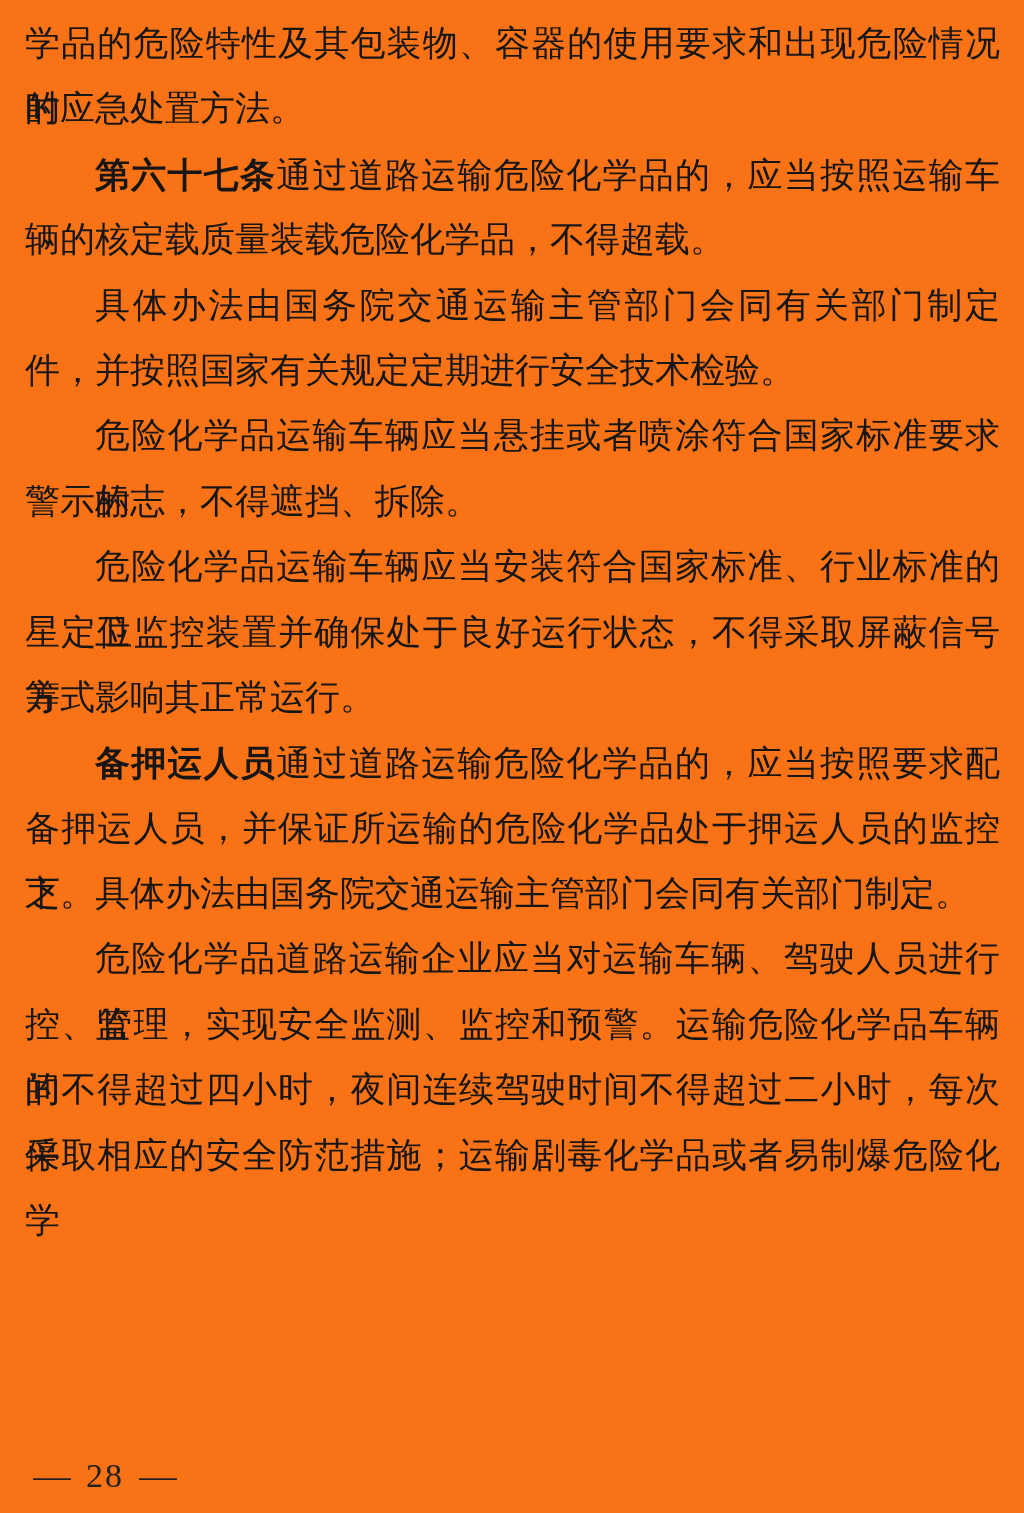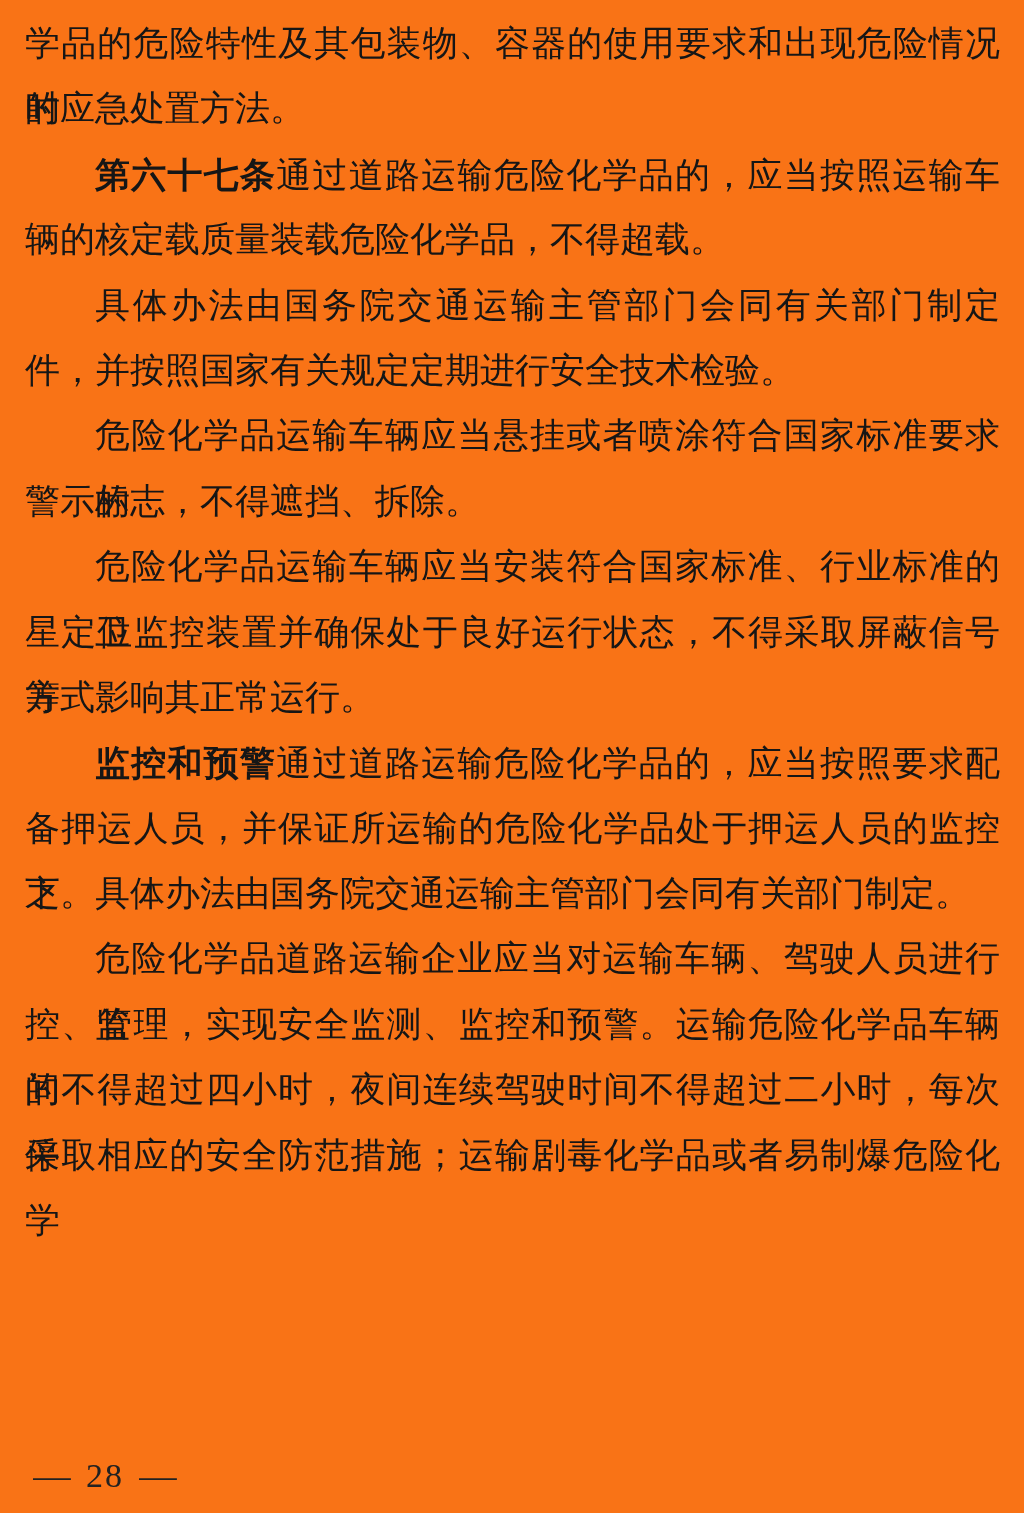--- a/index.html
+++ b/index.html
@@ -81,21 +81,21 @@
       <div class="line"><span class="seg">的应急处置方法。</span></div>
       <div class="line justify indent"><span class="seg seg-bold">第六十七条</span><span class="seg">通过道路运输危险化学品的，应当按照运输车</span></div>
       <div class="line"><span class="seg">辆的核定载质量装载危险化学品，不得超载。</span></div>
       <div class="line justify indent"><span class="seg">具体办法由国务院交通运输主管部门会同有关部门制定</span></div>
       <div class="line"><span class="seg">件，并按照国家有关规定定期进行安全技术检验。</span></div>
       <div class="line justify indent"><span class="seg">危险化学品运输车辆应当悬挂或者喷涂符合国家标准要求的</span></div>
       <div class="line"><span class="seg">警示标志，不得遮挡、拆除。</span></div>
       <div class="line justify indent"><span class="seg">危险化学品运输车辆应当安装符合国家标准、行业标准的卫</span></div>
       <div class="line justify"><span class="seg">星定位监控装置并确保处于良好运行状态，不得采取屏蔽信号等</span></div>
       <div class="line"><span class="seg">方式影响其正常运行。</span></div>
-      <div class="line justify indent"><span class="seg seg-bold">监控和预警</span><span class="seg">通过道路运输危险化学品的，应当按照要求配</span></div>
+      <div class="line justify indent"><span class="seg seg-bold">备押运人员</span><span class="seg">通过道路运输危险化学品的，应当按照要求配</span></div>
       <div class="line justify"><span class="seg">备押运人员，并保证所运输的危险化学品处于押运人员的监控之</span></div>
       <div class="line"><span class="seg">下。具体办法由国务院交通运输主管部门会同有关部门制定。</span></div>
       <div class="line justify indent"><span class="seg">危险化学品道路运输企业应当对运输车辆、驾驶人员进行监</span></div>
       <div class="line justify"><span class="seg">控、管理，实现安全监测、监控和预警。运输危险化学品车辆的</span></div>
       <div class="line justify"><span class="seg">间不得超过四小时，夜间连续驾驶时间不得超过二小时，每次停</span></div>
       <div class="line justify"><span class="seg">采取相应的安全防范措施；运输剧毒化学品或者易制爆危险化学</span></div>
     </div>
 
   <div class="footer">
     <span class="dash">—</span>

